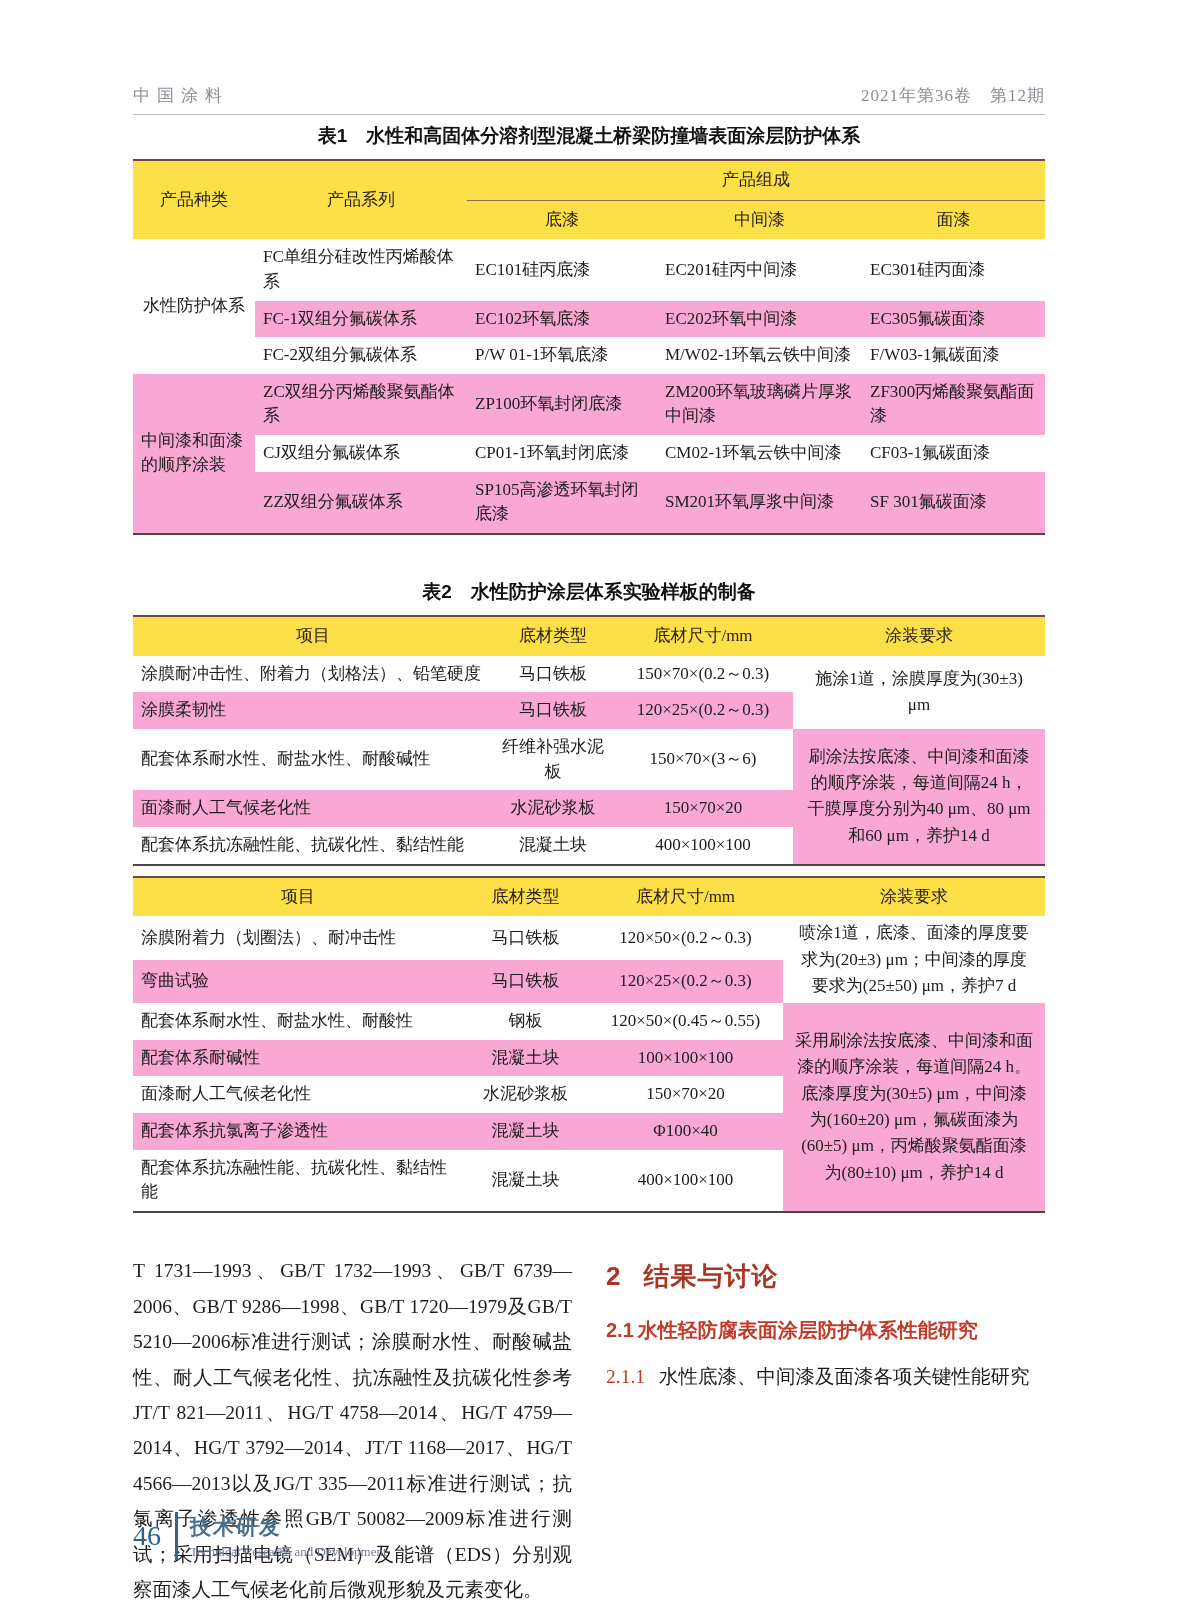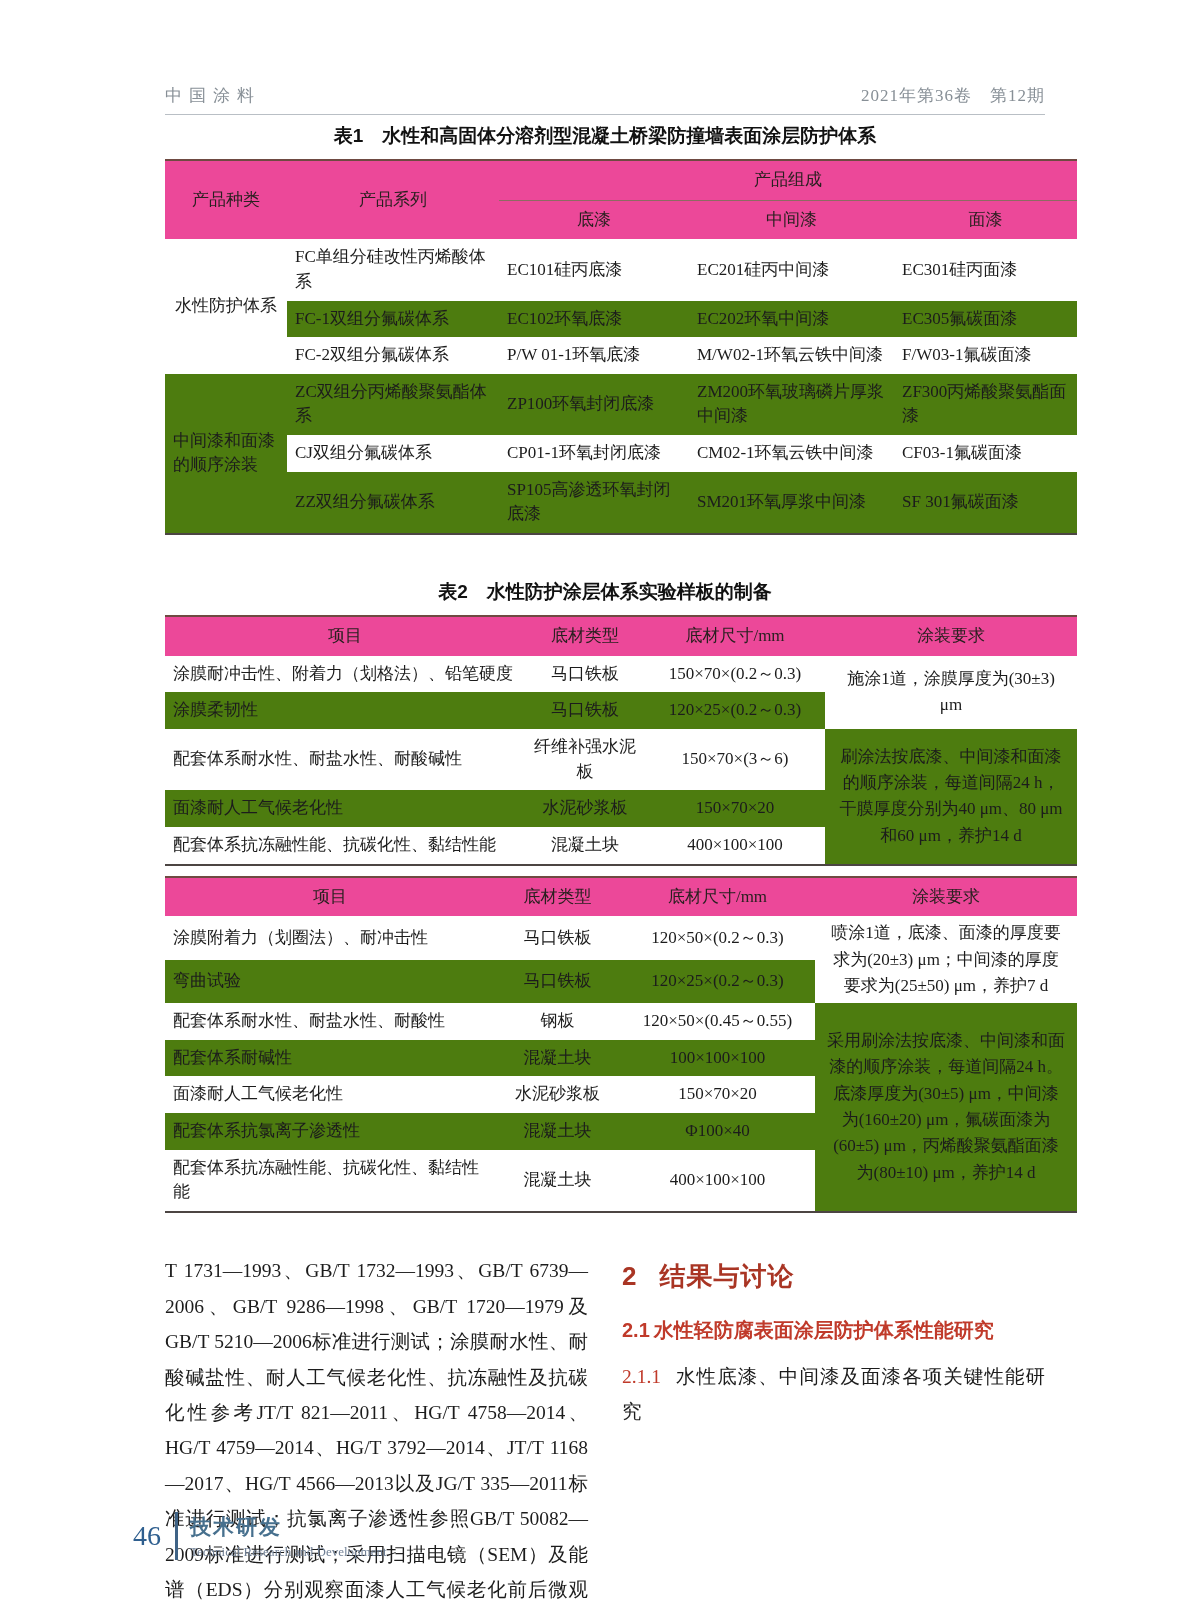--- a/index.html
+++ b/index.html
@@ -5,21 +5,20 @@
   * { margin: 0; padding: 0; box-sizing: border-box; }
   html,body { background: #ffffff; }
   .page {
     position: relative;
     width: 1187px; height: 1600px;
     margin: 0 auto;
     background: #fff;
     font-family: "Liberation Serif", "DejaVu Serif", serif;
     color: #1c1c1c;
     overflow: hidden;
-    padding-left: 32px;
   }
   .content { padding: 84px 142px 0 133px; }
 
   
   .pg-header {
     display: flex; justify-content: space-between; align-items: flex-end;
     border-bottom: 1px solid #b9bfc5; padding-bottom: 7px;
     color: #878f96; font-size: 17px;
   }
   .journal { letter-spacing: 7px; }
@@ -34,25 +33,25 @@
   .cap-en { font-weight: bold; font-size: 19px; margin-top: 8px; line-height: 1.55; }
 
   
   table {
     width: 912px; border-collapse: collapse; table-layout: fixed;
     font-size: 17px; line-height: 1.45;
     border-top: 2px solid #6f4a42;
     border-bottom: 2px solid #4c4543;
   }
   th {
-    background: #ec4899; font-weight: normal; color: #2a2020;
+    background: #fde047; font-weight: normal; color: #2a2020;
     padding: 7px 6px; text-align: center;
   }
   td { padding: 6px 8px; vertical-align: middle; }
-  .stripe { background: #4d7c0f; }
+  .stripe { background: #f9a8d4; }
   .grp-underline { border-bottom: 1px solid #8d6b62; }
   .t-left { text-align: left; }
   .t-center { text-align: center; }
   .req-cell { text-align: center; padding: 4px 12px; line-height: 1.55; }
 
   
   .cols { display: flex; gap: 34px; margin-top: 40px; }
   .col { flex: 1; font-size: 19.5px; line-height: 1.82; text-align: justify; }
   .h2 {
     font-family: "Liberation Sans", "DejaVu Sans", sans-serif;

